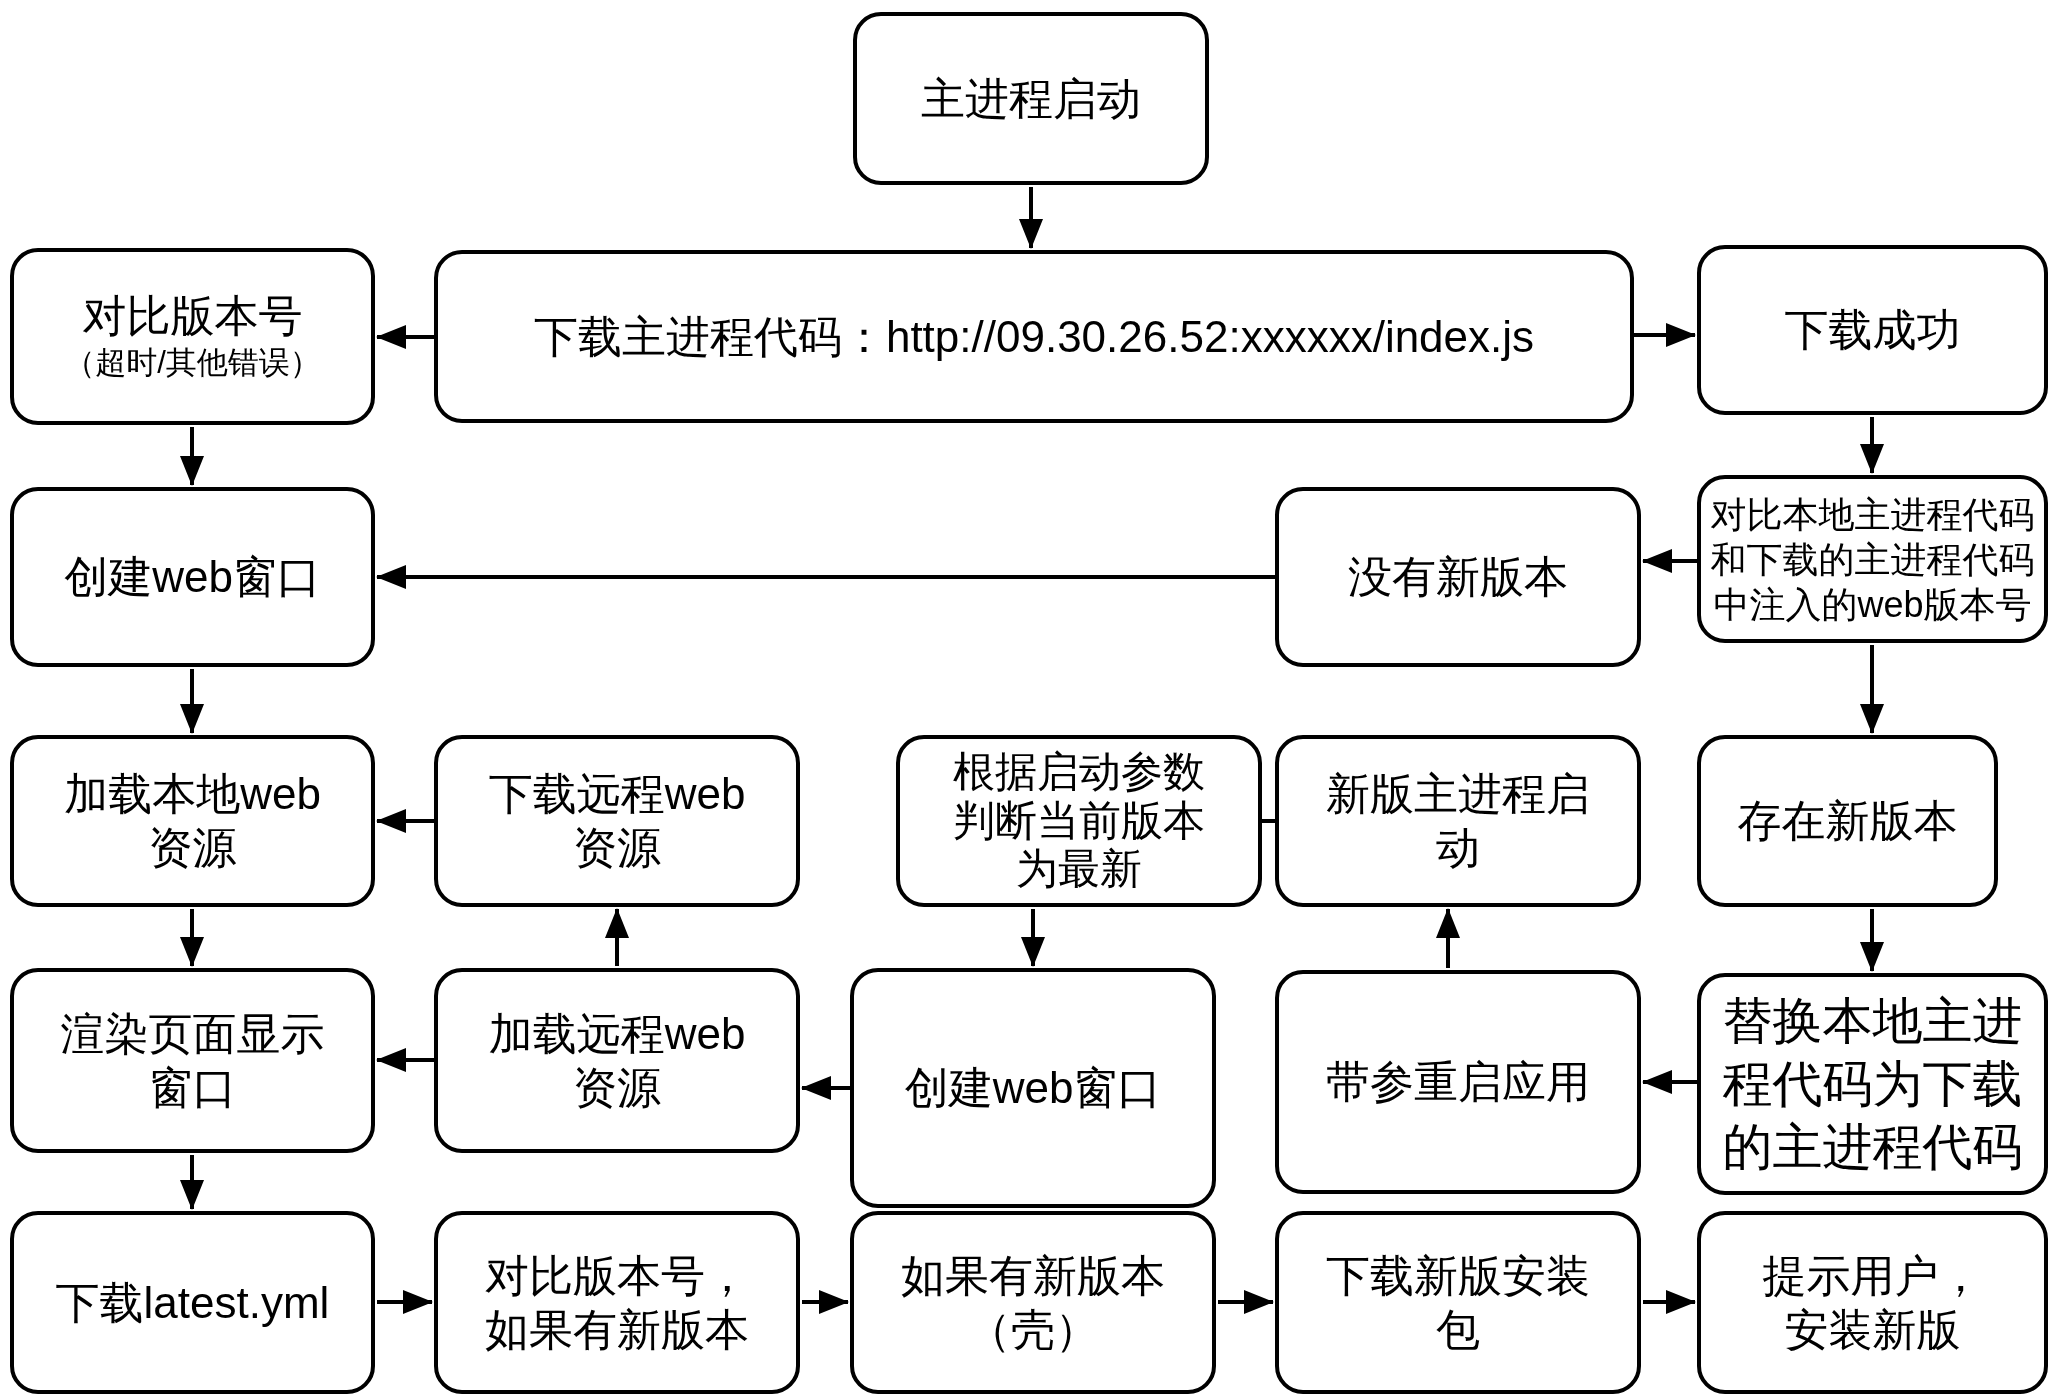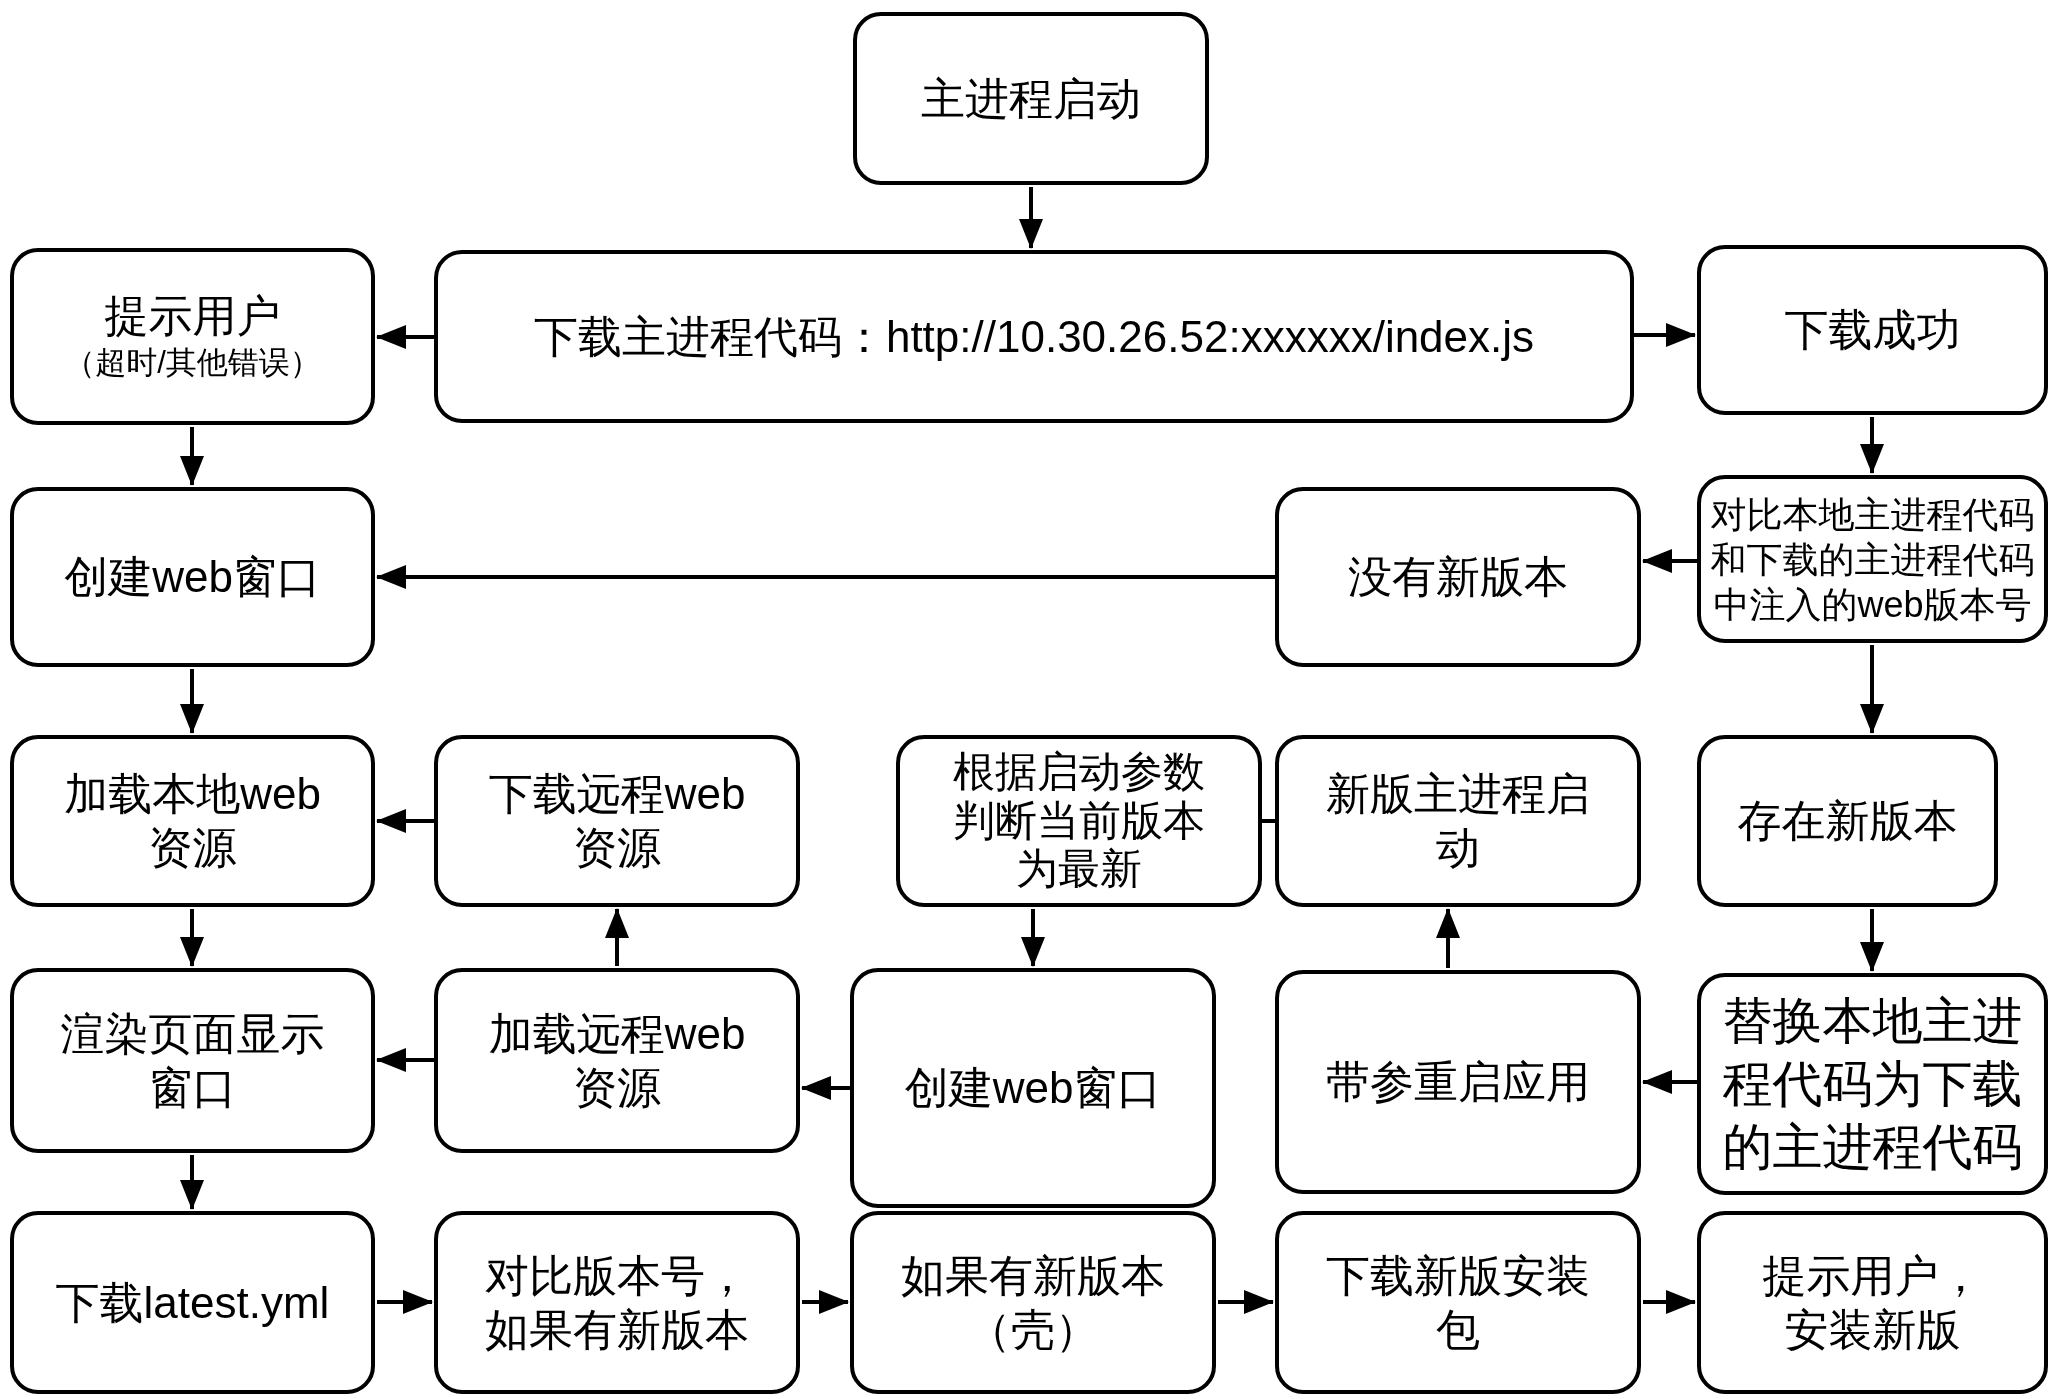--- a/index.html
+++ b/index.html
@@ -78,26 +78,26 @@
     <line x1="802" y1="1302" x2="848" y2="1302" marker-end="url(#arrow)"></line>
     <line x1="1218" y1="1302" x2="1273" y2="1302" marker-end="url(#arrow)"></line>
     <line x1="1643" y1="1302" x2="1695" y2="1302" marker-end="url(#arrow)"></line>
   </svg>
 
   <div class="node" style="left:853px;top:12px;width:356px;height:173px">
     <span class="lbl">主进程启动</span>
   </div>
 
   <div class="node" style="left:10px;top:248px;width:365px;height:177px">
-    <span class="lbl">提示用户</span>
+    <span class="lbl">对比版本号</span>
     <span class="lbl small-note">（超时/其他错误）</span>
   </div>
 
   <div class="node code-node" style="left:434px;top:250px;width:1200px;height:173px">
-    <span class="lbl">下载主进程代码：http://10.30.26.52:xxxxxx/index.js</span>
+    <span class="lbl">下载主进程代码：http://09.30.26.52:xxxxxx/index.js</span>
   </div>
 
   <div class="node" style="left:1697px;top:245px;width:351px;height:170px">
     <span class="lbl">下载成功</span>
   </div>
 
   <div class="node" style="left:10px;top:487px;width:365px;height:180px">
     <span class="lbl">创建web窗口</span>
   </div>
 

